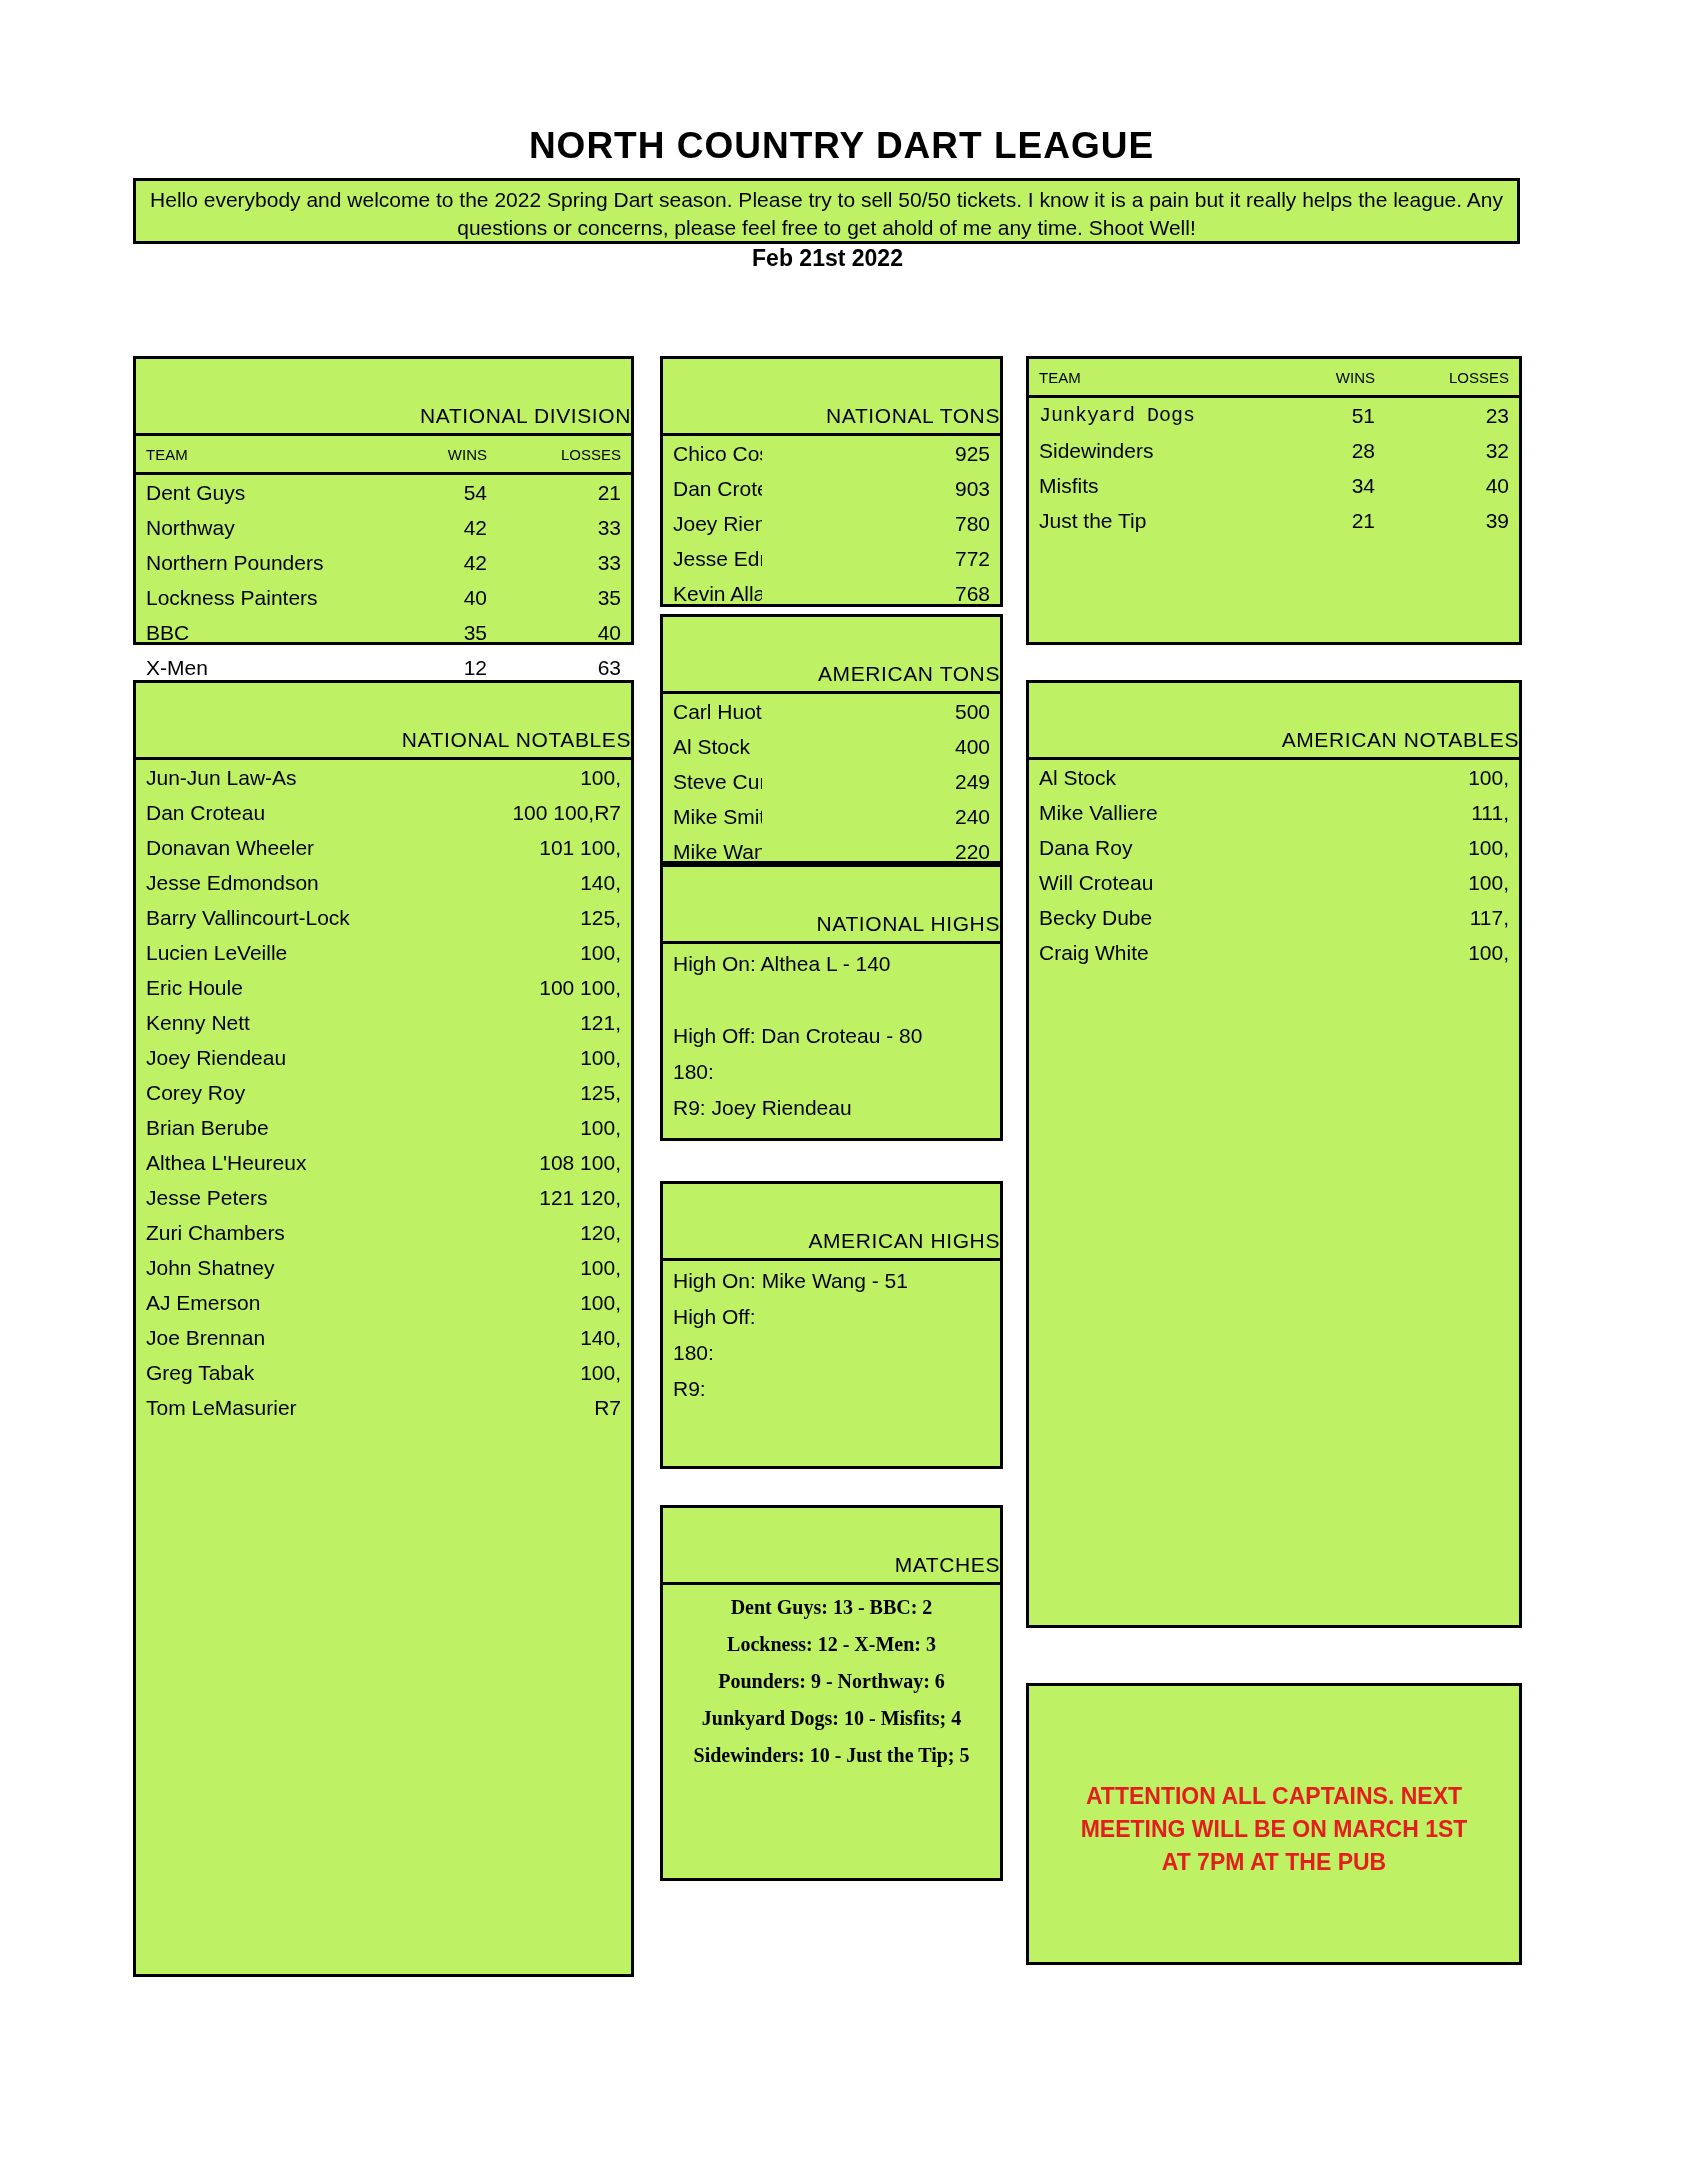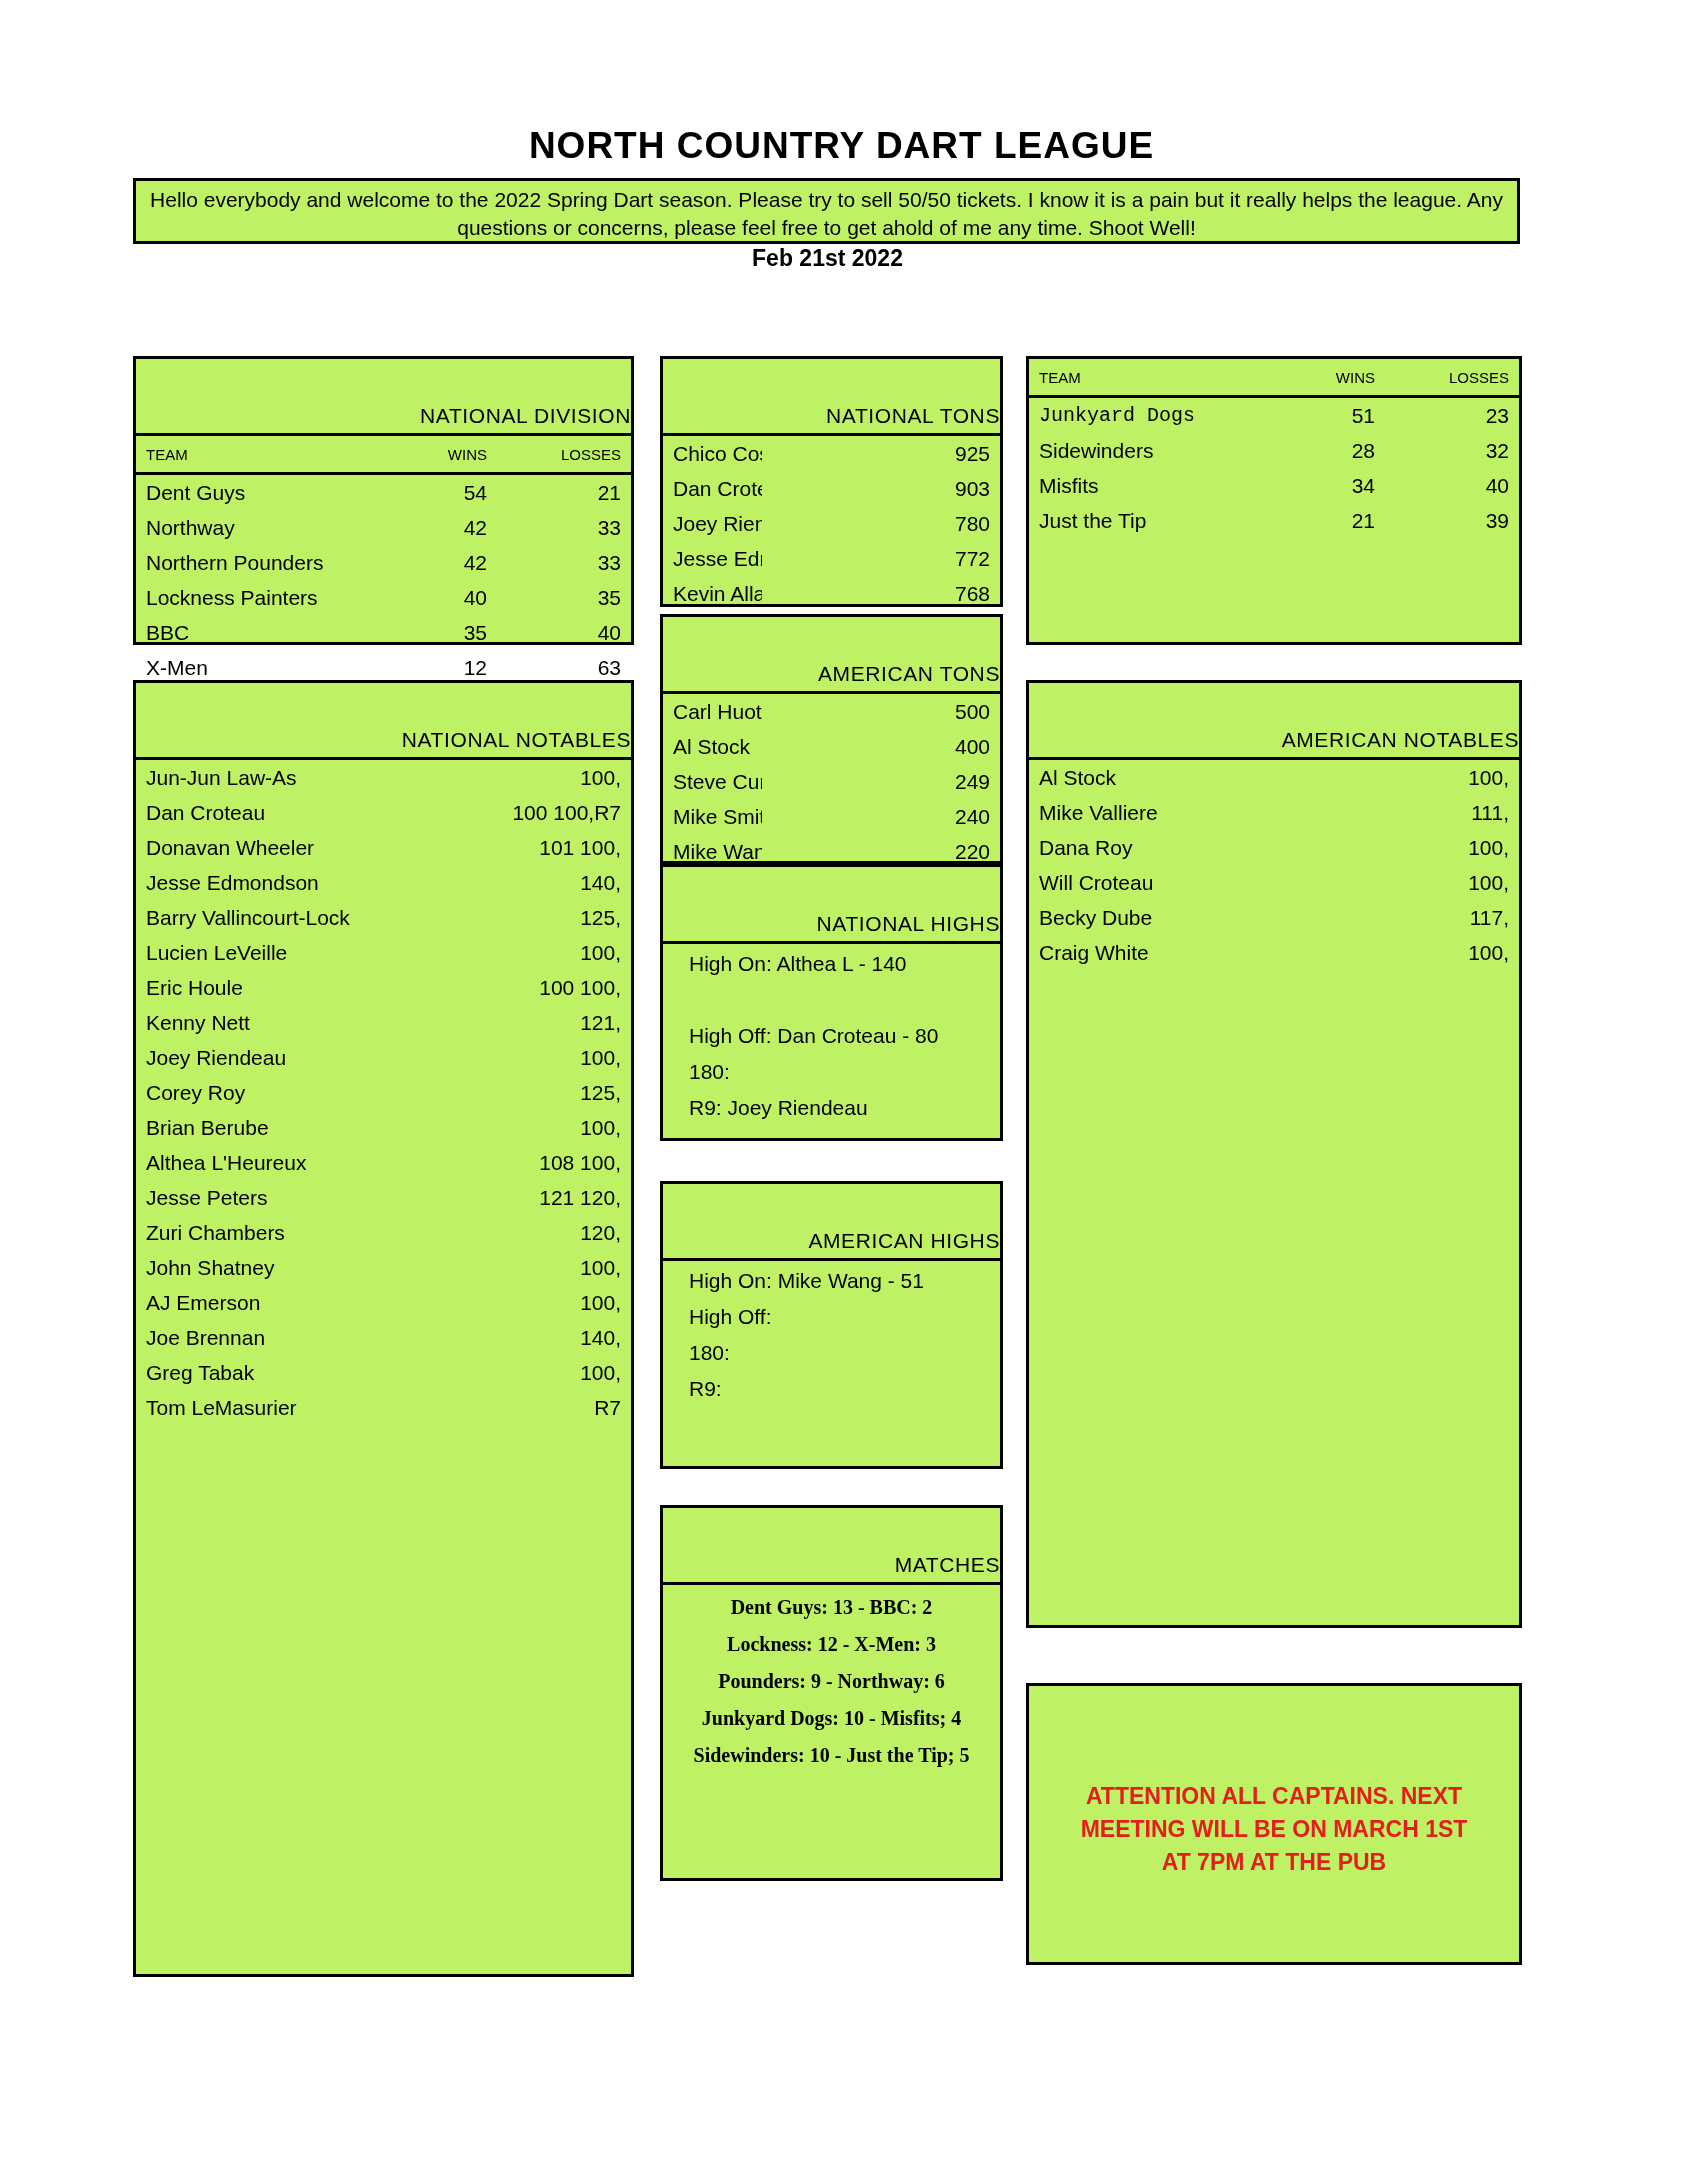--- a/index.html
+++ b/index.html
@@ -42,21 +42,21 @@
     display:flex; height:39px; border-bottom:3px solid #000; align-items:center;
     padding:0 10px; font-size:15px; box-sizing:border-box;
   }
   .row { display:flex; height:35px; align-items:center; padding:0 10px; font-size:21px; }
   .c-team, .c-name { flex:1; text-align:left; white-space:pre; overflow:hidden; }
   .c-wins   { width:119px; text-align:right; }
   .c-losses { width:134px; text-align:right; }
   .c-val    { width:228px; text-align:right; white-space:pre; }
   .mono { font-family:"Liberation Mono","DejaVu Sans Mono",monospace; font-size:20px; }
 
-  .hline { height:36px; line-height:36px; padding:0 26px; font-size:21px; white-space:pre; }
+  .hline { height:36px; line-height:36px; padding:0 10px; font-size:21px; white-space:pre; }
   .highs-body { padding-top:2px; }
 
   .matches-body { padding-top:4px; }
   .match-line {
     height:37px; line-height:37px; text-align:center;
     font-family:"Liberation Serif", serif; font-weight:bold; font-size:20px;
   }
   .notice-text {
     position:absolute; left:0; top:0; right:0; bottom:0;
     display:flex; align-items:center; justify-content:center;

